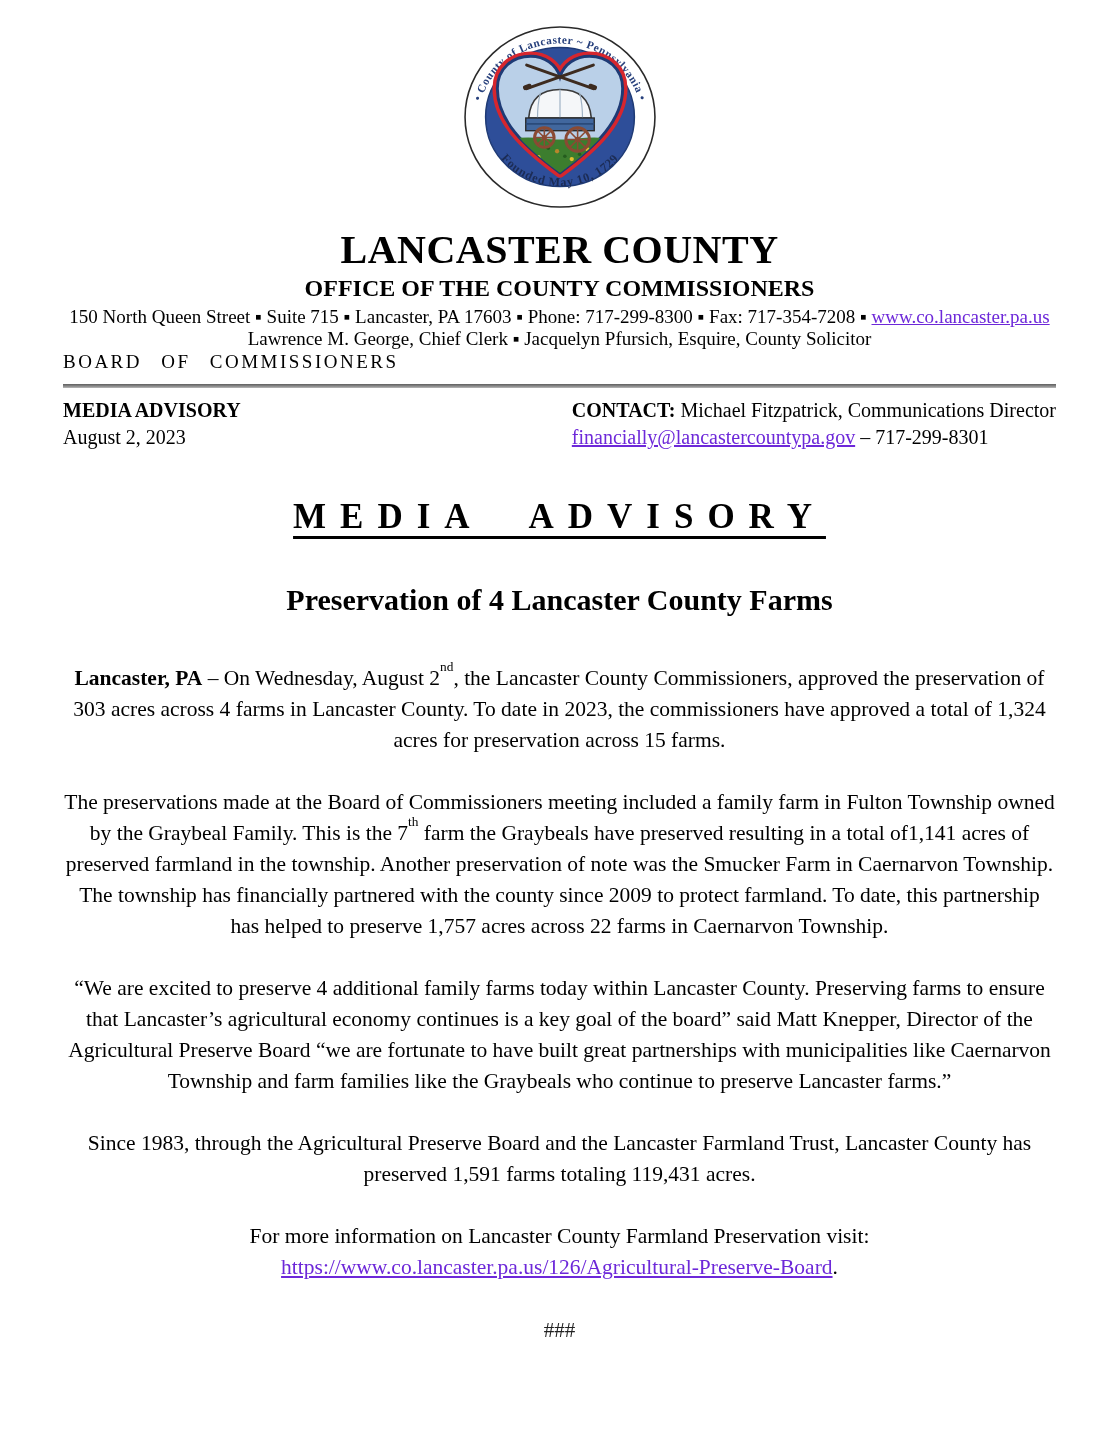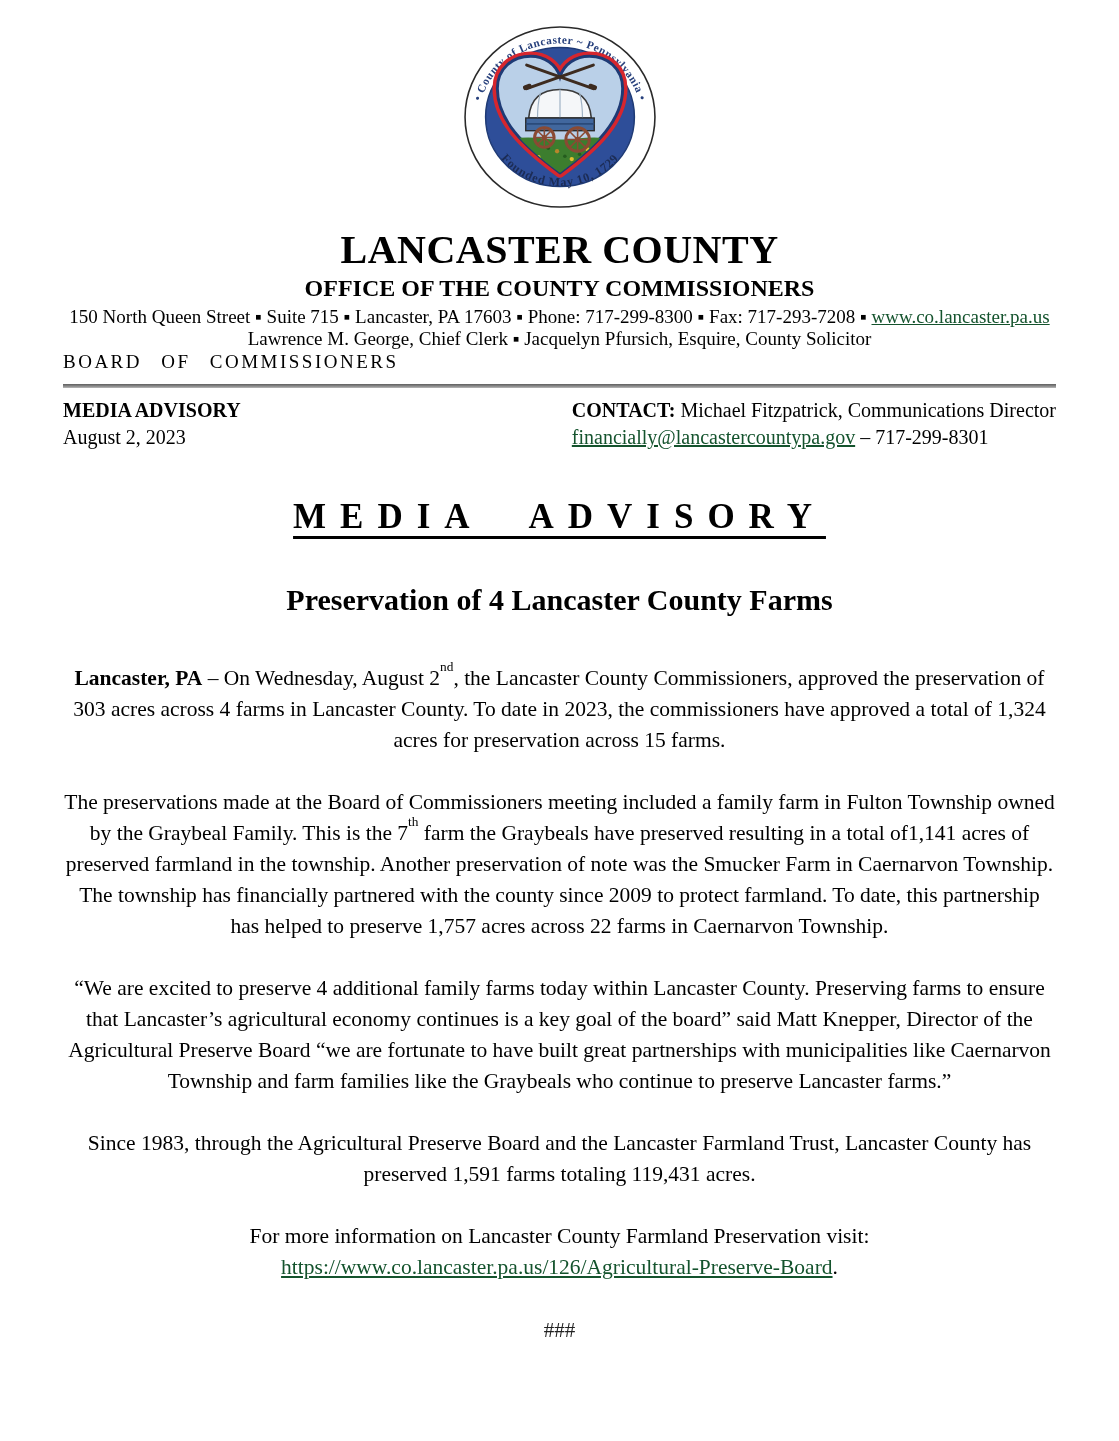--- a/index.html
+++ b/index.html
@@ -32,21 +32,21 @@
     line-height: 27px;
     margin-top: 3px;
   }
   .address-line, .officials-line {
     text-align: center;
     font-size: 19px;
     line-height: 22px;
   }
   .address-line { margin-top: 4px; }
   a.link, .link {
-    color: #14532d;
+    color: #6d28d9;
     text-decoration: underline;
     cursor: pointer;
   }
   .commissioners-line {
     text-align: center;
     font-size: 21px;
     font-weight: bold;
     word-spacing: 6px;
     margin-top: 17px;
     line-height: 24px;
@@ -183,21 +183,21 @@
             <line x1="126" y1="110" x2="110" y2="126"></line>
           </g>
           <circle cx="84" cy="116" r="2.2" fill="#8a4a33"></circle>
           <circle cx="118" cy="118" r="2.4" fill="#8a4a33"></circle>
         </g>
       </svg>
     </div>
 
     <div class="org-name">LANCASTER COUNTY</div>
     <div class="office-name">OFFICE OF THE COUNTY COMMISSIONERS</div>
-    <div class="address-line"><span>150 North Queen Street ▪ Suite 715 ▪ Lancaster, PA 17603 ▪ Phone: 717-299-8300 ▪ Fax: 717-293-7208 ▪ </span><a class="link">www.co.lancaster.pa.us</a></div>
+    <div class="address-line"><span>150 North Queen Street ▪ Suite 715 ▪ Lancaster, PA 17603 ▪ Phone: 717-299-8300 ▪ Fax: 717-354-7208 ▪ </span><a class="link">www.co.lancaster.pa.us</a></div>
     <div class="officials-line">Lawrence M. George, Chief Clerk ▪ Jacquelyn Pfursich, Esquire, County Solicitor</div>
 
     <div class="board-label">BOARD OF COMMISSIONERS</div>
 
     <div class="header-divider"></div>
 
     <div class="advisory-bar">
       <div class="advisory-left">
         <div class="type-label">MEDIA ADVISORY</div>
         <div>August 2, 2023</div>

